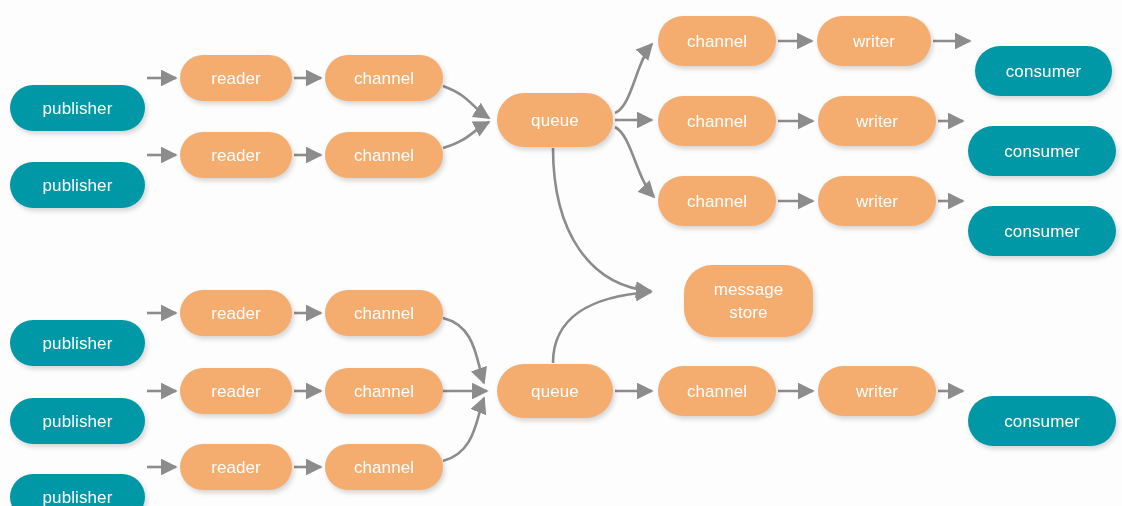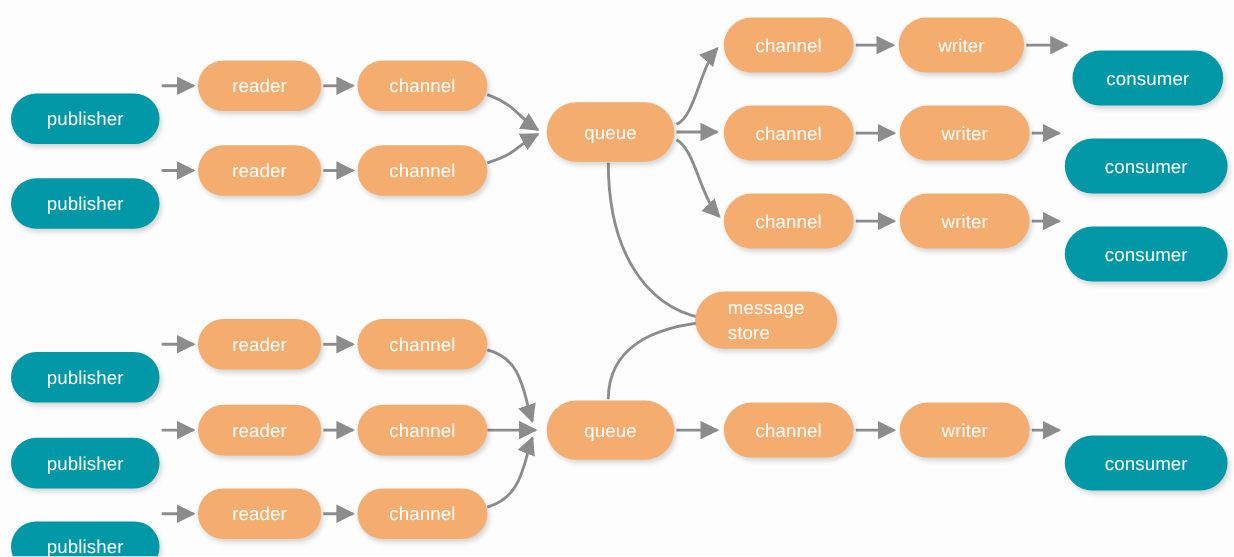--- a/index.html
+++ b/index.html
@@ -25,20 +25,21 @@
     width: 1122px;
     height: 506px;
     pointer-events: none;
   }
   .node {
     position: absolute;
     box-sizing: border-box;
     display: flex;
     align-items: center;
     justify-content: center;
+    text-align: center;
     color: #ffffff;
     font-size: 17px;
     line-height: 21px;
     letter-spacing: 0.1px;
     border-radius: 26px;
     box-shadow: 2px 3px 5px rgba(0,0,0,0.16);
     -webkit-font-smoothing: antialiased;
     white-space: pre-line;
   }
   .node.teal   { background: #0097a7; margin-top: 30px; }
@@ -109,21 +110,21 @@
   <div class="node orange" style="left: 658px; top: 16px; width: 118px; height: 50px; border-radius: 25px; background: rgb(244, 173, 111); color: rgb(255, 255, 255);">channel</div>
   <div class="node orange" style="left: 658px; top: 96px; width: 118px; height: 50px; border-radius: 25px; background: rgb(244, 173, 111); color: rgb(255, 255, 255);">channel</div>
   <div class="node orange" style="left: 658px; top: 176px; width: 118px; height: 50px; border-radius: 25px; background: rgb(244, 173, 111); color: rgb(255, 255, 255);">channel</div>
   <div class="node orange" style="left: 817px; top: 16px; width: 114px; height: 50px; border-radius: 25px; background: rgb(244, 173, 111); color: rgb(255, 255, 255);">writer</div>
   <div class="node orange" style="left: 818px; top: 96px; width: 118px; height: 50px; border-radius: 25px; background: rgb(244, 173, 111); color: rgb(255, 255, 255);">writer</div>
   <div class="node orange" style="left: 818px; top: 176px; width: 118px; height: 50px; border-radius: 25px; background: rgb(244, 173, 111); color: rgb(255, 255, 255);">writer</div>
   <div class="node teal" style="left: 975px; top: 16px; width: 137px; height: 50px; border-radius: 25px; background: rgb(0, 151, 167); color: rgb(255, 255, 255);">consumer</div>
   <div class="node teal" style="left: 968px; top: 96px; width: 148px; height: 50px; border-radius: 25px; background: rgb(0, 151, 167); color: rgb(255, 255, 255);">consumer</div>
   <div class="node teal" style="left: 968px; top: 176px; width: 148px; height: 50px; border-radius: 25px; background: rgb(0, 151, 167); color: rgb(255, 255, 255);">consumer</div>
 
-  <div class="node orange two-line" style="left: 632px; top: 265px; width: 129px; height: 52px; border-radius: 28px; background: rgb(244, 173, 111); color: rgb(255, 255, 255);">message
+  <div class="node orange two-line" style="left: 684px; top: 265px; width: 129px; height: 72px; border-radius: 28px; background: rgb(244, 173, 111); color: rgb(255, 255, 255);">message
 store</div>
 
   <div class="node teal" style="left: 10px; top: 290px; width: 135px; height: 46px; border-radius: 23px; background: rgb(0, 151, 167); color: rgb(255, 255, 255);">publisher</div>
   <div class="node teal" style="left: 10px; top: 368px; width: 135px; height: 46px; border-radius: 23px; background: rgb(0, 151, 167); color: rgb(255, 255, 255);">publisher</div>
   <div class="node teal" style="left: 10px; top: 444px; width: 135px; height: 46px; border-radius: 23px; background: rgb(0, 151, 167); color: rgb(255, 255, 255);">publisher</div>
   <div class="node orange" style="left: 180px; top: 290px; width: 112px; height: 46px; border-radius: 23px; background: rgb(244, 173, 111); color: rgb(255, 255, 255);">reader</div>
   <div class="node orange" style="left: 180px; top: 368px; width: 112px; height: 46px; border-radius: 23px; background: rgb(244, 173, 111); color: rgb(255, 255, 255);">reader</div>
   <div class="node orange" style="left: 180px; top: 444px; width: 112px; height: 46px; border-radius: 23px; background: rgb(244, 173, 111); color: rgb(255, 255, 255);">reader</div>
   <div class="node orange" style="left: 325px; top: 290px; width: 118px; height: 46px; border-radius: 23px; background: rgb(244, 173, 111); color: rgb(255, 255, 255);">channel</div>
   <div class="node orange" style="left: 325px; top: 368px; width: 118px; height: 46px; border-radius: 23px; background: rgb(244, 173, 111); color: rgb(255, 255, 255);">channel</div>

